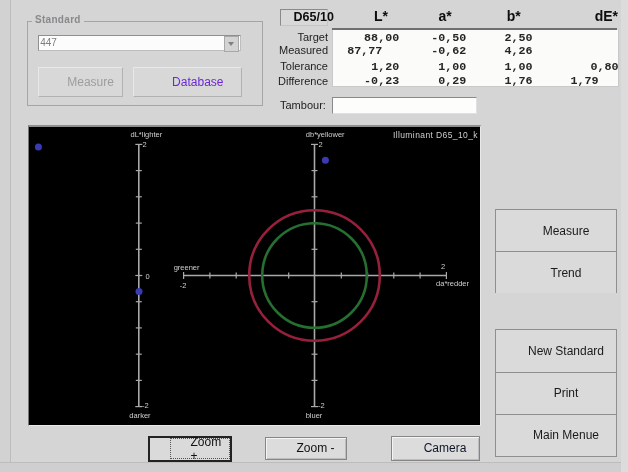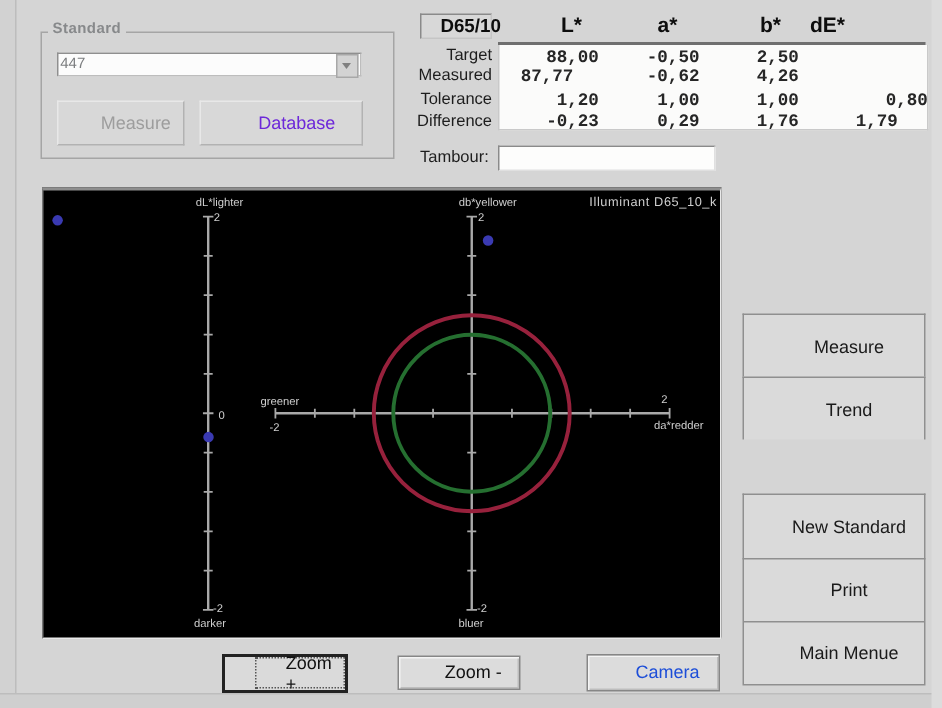--- a/index.html
+++ b/index.html
@@ -30,21 +30,21 @@
   </div>
 
   <div class="abs ctr" style="left:38.4px;top:66.5px;width:84.4px;height:30.5px;box-sizing:border-box;background:#d8d8d8;border-top:1px solid #e8e8e8;border-left:1px solid #e8e8e8;border-right:1px solid #b2b2b2;border-bottom:1px solid #b2b2b2;font-size:12px;color:#9d9d9d;">Measure</div>
   <div class="abs ctr" style="left:133.3px;top:66.5px;width:109px;height:30.5px;box-sizing:border-box;background:#d8d8d8;border-top:1px solid #e8e8e8;border-left:1px solid #e8e8e8;border-right:1px solid #b2b2b2;border-bottom:1px solid #b2b2b2;font-size:12px;color:#6d28d9;">Database</div>
 
   <div class="abs ctr" style="left:280px;top:8.5px;width:47.5px;height:17px;box-sizing:border-box;border:1px solid #8a8a8a;border-right-color:#c5c5c5;border-bottom-color:#c5c5c5;background:#d8d8d8;font-size:12.5px;font-weight:bold;color:#0d0d0d;">D65/10</div>
 
   <div class="abs" style="left:342px;top:8px;width:78px;text-align:center;font-size:14px;font-weight:bold;color:#0d0d0d;">L*</div>
   <div class="abs" style="left:406px;top:8px;width:78px;text-align:center;font-size:14px;font-weight:bold;color:#0d0d0d;">a*</div>
   <div class="abs" style="left:474.7px;top:8px;width:78px;text-align:center;font-size:14px;font-weight:bold;color:#0d0d0d;">b*</div>
-  <div class="abs" style="left:540px;top:8px;width:78px;text-align:left;font-size:14px;font-weight:bold;color:#0d0d0d;">dE*</div>
+  <div class="abs" style="left:540px;top:8px;width:78px;text-align:right;font-size:14px;font-weight:bold;color:#0d0d0d;">dE*</div>
 
   <div class="abs" style="left:332px;top:28px;width:285px;height:1.5px;background:#6f6f6f;"></div>
   <div class="abs" style="left:332px;top:30px;width:285px;height:56px;background:#fbfbfa;border-left:1px solid #c9c9c9;border-right:1px solid #c9c9c9;border-bottom:1px solid #c9c9c9;"></div>
 
   <div class="abs" style="left:240px;top:31.2px;width:88px;text-align:right;font-size:11px;color:#1d1d1d;">Target</div>
   <div class="abs" style="left:240px;top:44px;width:88px;text-align:right;font-size:11px;color:#1d1d1d;">Measured</div>
   <div class="abs" style="left:240px;top:60.2px;width:88px;text-align:right;font-size:11px;color:#1d1d1d;">Tolerance</div>
   <div class="abs" style="left:240px;top:74.7px;width:88px;text-align:right;font-size:11px;color:#1d1d1d;">Difference</div>
 
   <div class="abs" style="font-family:'Liberation Mono',monospace;font-size:11.7px;font-weight:bold;color:#262626;">
@@ -141,15 +141,15 @@
     <div class="ctr" style="height:41.2px;background:#dadada;border:1px solid #8f8f8f;border-bottom:none;font-size:12px;color:#1a1a1a;">Trend</div>
     <div class="ctr" style="height:41.2px;background:#dadada;border:1px solid #8f8f8f;border-bottom:none;font-size:12px;color:#1a1a1a;margin-top:36px;">New Standard</div>
     <div class="ctr" style="height:41.2px;background:#dadada;border:1px solid #8f8f8f;border-bottom:none;font-size:12px;color:#1a1a1a;">Print</div>
     <div class="ctr" style="height:41.2px;background:#dadada;border:1px solid #8f8f8f;font-size:12px;color:#1a1a1a;">Main Menue</div>
   </div>
 
   <div class="abs ctr" style="left:147.5px;top:435.5px;width:84px;height:26px;background:#dadada;border:2px solid #222;box-sizing:border-box;font-size:12px;color:#111;">
     <div class="ctr" style="width:76px;height:19px;border:1px dotted #555;">Zoom +</div>
   </div>
   <div class="abs ctr btn3d" style="left:264.5px;top:436.5px;width:82px;height:23px;box-sizing:border-box;font-size:12px;color:#111;">Zoom -</div>
-  <div class="abs ctr btn3d" style="left:390.5px;top:435.5px;width:89px;height:25px;box-sizing:border-box;font-size:12px;color:#1d4ed8;">Camera</div>
+  <div class="abs ctr btn3d" style="left:390.5px;top:435.5px;width:89px;height:25px;box-sizing:border-box;font-size:12px;color:#0f172a;">Camera</div>
 
 </div>
 
 </body></html>

